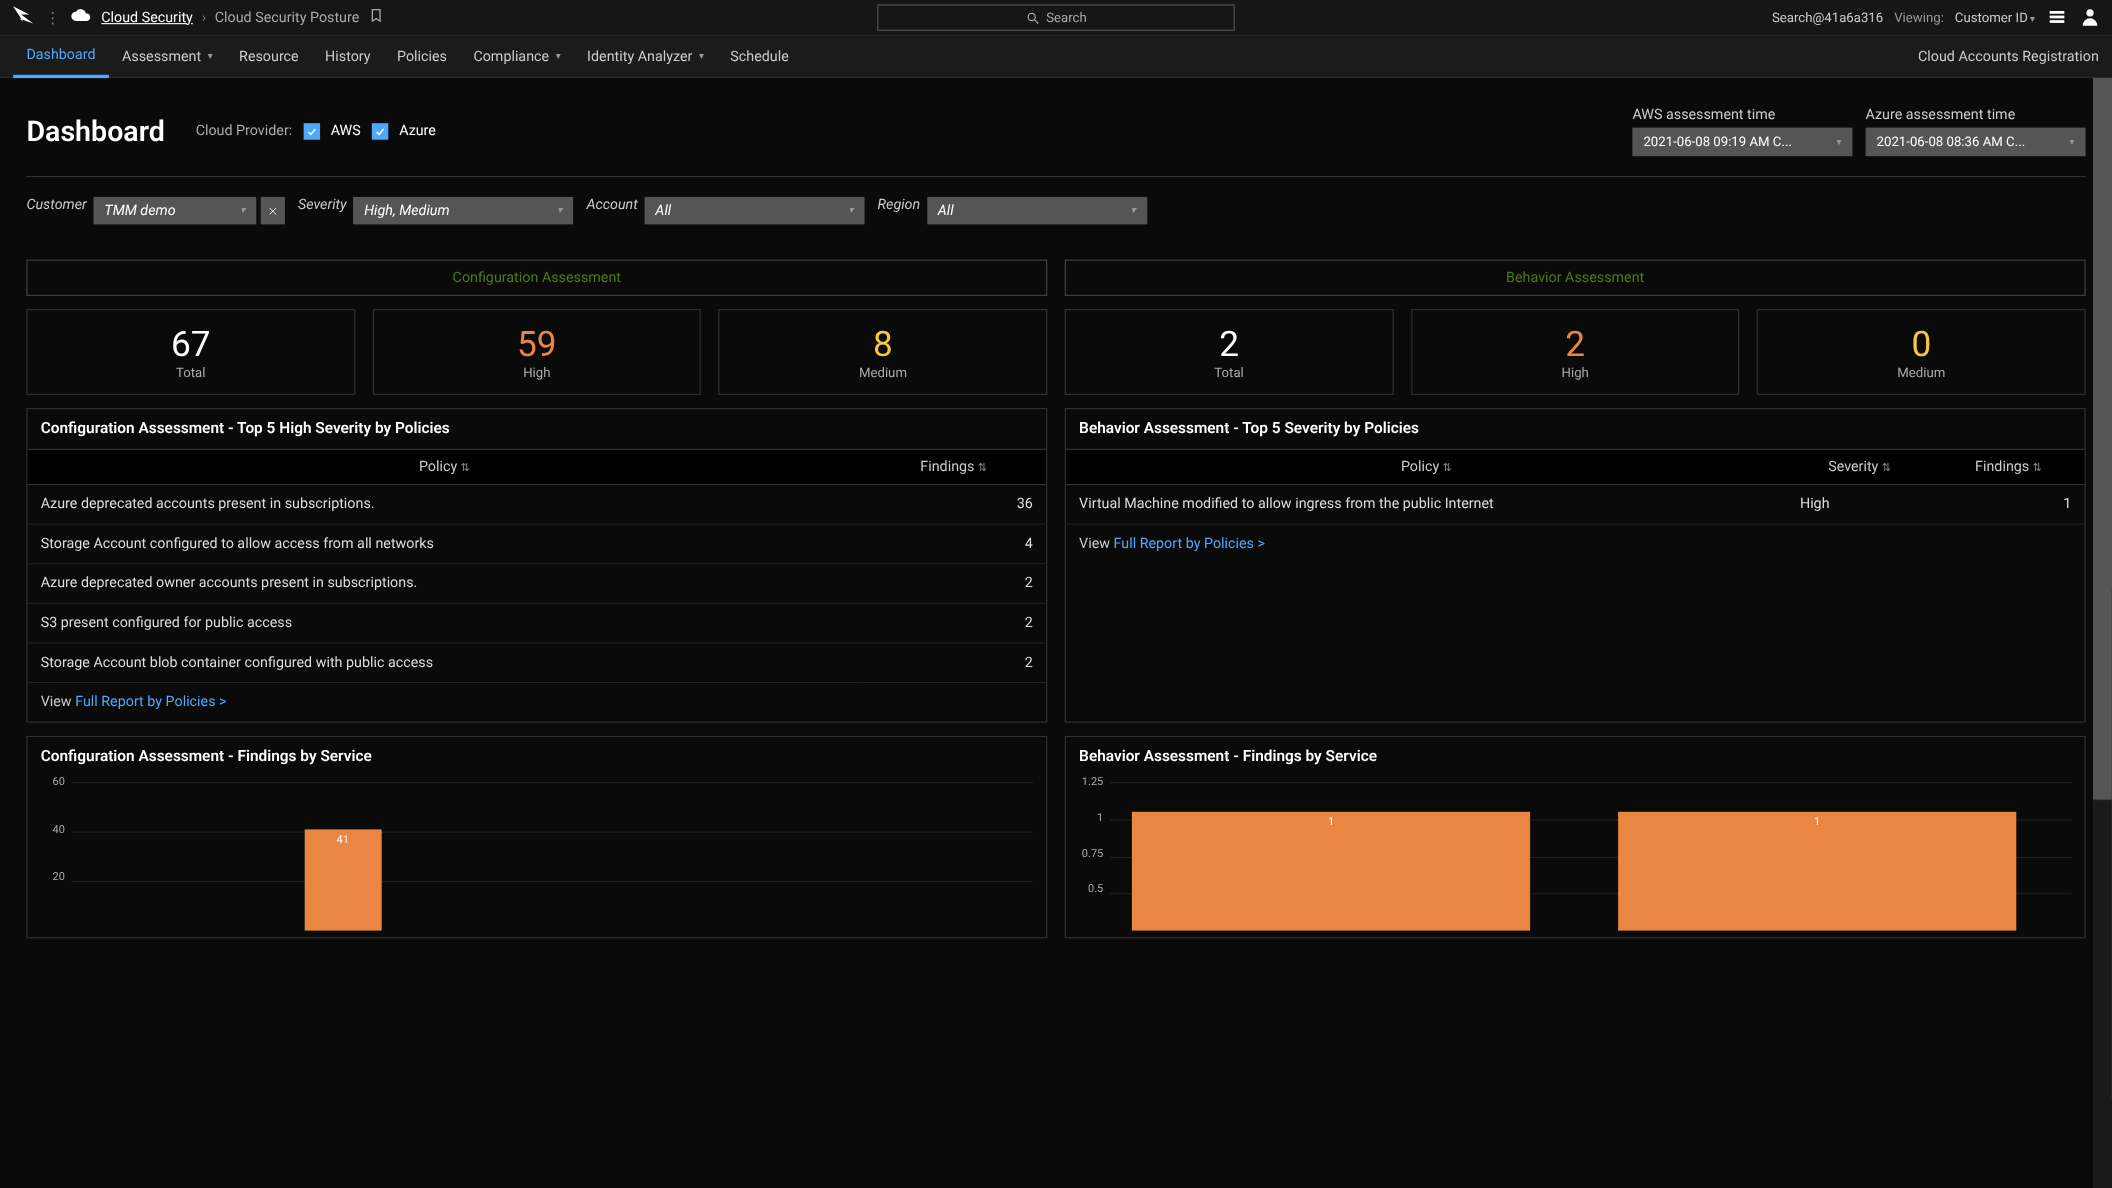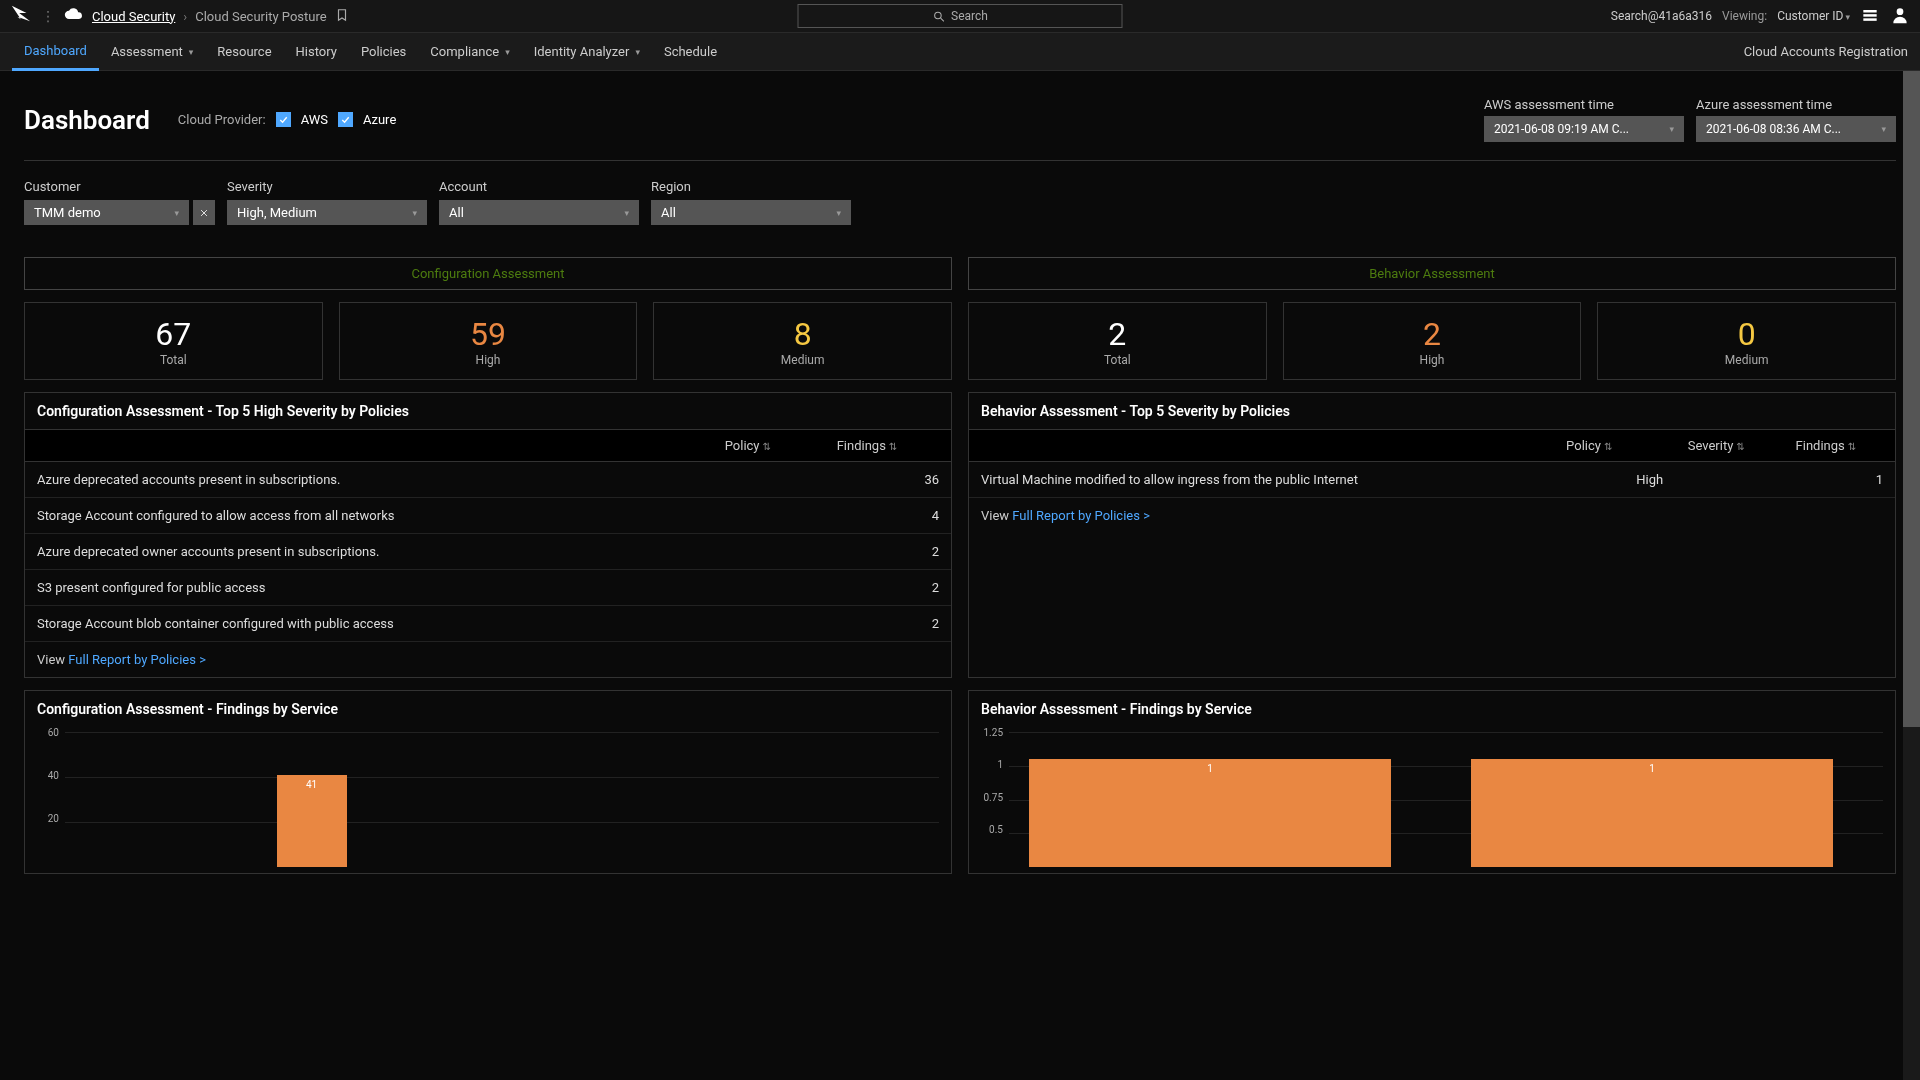--- a/index.html
+++ b/index.html
@@ -39,25 +39,25 @@
 .checkbox svg { width: 11px; height: 11px; stroke: #fff; stroke-width: 3px; fill: none; }
 .provider-name { color: #fff; text-align: right; }
 .times { margin-left: auto; display: flex; gap: 12px; }
 .time-block { display:flex; flex-direction:column; gap:4px; }
 .time-label { font-size: 13px; color: #ccc; }
 .time-pill { background: #555; padding: 6px 10px; font-size: 12px; color: #fff; display: flex; align-items: center; gap: 6px; width: 200px; justify-content:space-between; }
 .divider { height:1px; background:#333; margin-bottom: 18px; }
 
 
 .filters { display: flex; gap: 12px; margin-bottom: 32px; }
-.filter { display: flex; flex-direction: column; gap: 6px; }
+.filter { display: flex; gap: 6px; font-style: italic; }
 .filter-label { font-size: 13px; color: #ccc; }
 .filter-row { display:flex; gap:4px; }
 .select { background: #555; color: #fff; padding: 5px 10px; font-size: 13px; display: flex; align-items: center; justify-content: space-between; cursor: pointer; }
-.select.w-cust { width: 165px; }
+.select.w-cust { width: 148px; }
 .clear-btn { background:#555; width:22px; display:flex; align-items:center; justify-content:center; cursor:pointer; }
 .clear-btn svg { width:10px; height:10px; stroke:#fff; stroke-width:2; }
 .select.w-sev { width: 200px; }
 .select.w-acc { width: 200px; }
 .select.w-reg { width: 200px; }
 
 
 .assess-tabs { display: flex; gap: 16px; margin-bottom: 12px; }
 .assess-tab { flex: 1; border: 1px solid #444; text-align: center; padding: 8px; font-size: 13px; color: #4d7c0f; cursor: pointer; }
 
@@ -68,21 +68,21 @@
 .stat-num.total { color: #fff; }
 .stat-num.high { color: #e98742; }
 .stat-num.medium { color: #f5c842; }
 .stat-lbl { font-size: 12px; color: #aaa; }
 
 
 .panels-row { display: flex; gap: 16px; margin-bottom: 12px; }
 .panel { flex: 1; border: 1px solid #333; }
 .panel-header { padding: 10px 12px; font-size: 14px; color: #fff; font-weight: 600; }
 .panel-table { width: 100%; border-collapse: collapse; font-size: 13px; }
-.panel-table thead th { text-align: right; padding: 8px 12px; background:#000; color:#ccc; font-weight:400; border-top:1px solid #333; border-bottom:1px solid #333; }
+.panel-table thead th { text-align: center; padding: 8px 12px; background:#000; color:#ccc; font-weight:400; border-top:1px solid #333; border-bottom:1px solid #333; }
 .panel-table thead th.r { text-align:center; }
 .sort-icon { font-size:10px; color:#888; margin-left:3px; }
 .panel-table tbody td { padding: 10px 12px; border-bottom: 1px solid #222; color:#ddd; }
 .panel-table tbody td.r { text-align:right; }
 .val-high { color: #e98742; }
 .val-red { color: #e14b4b; }
 .view-link { padding: 10px 12px; font-size: 13px; }
 .view-link span.pre { color:#ccc; }
 .view-link a { color: #4fa8ff; text-decoration: none; }
 

